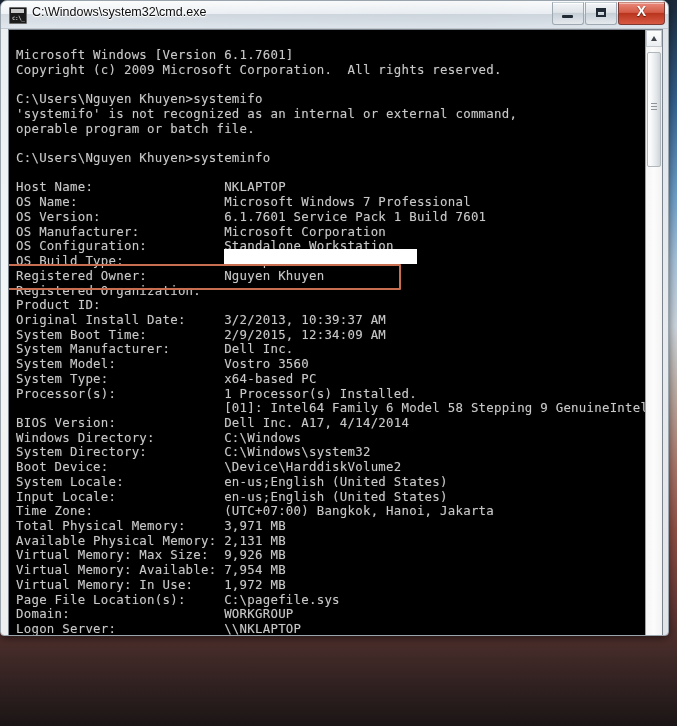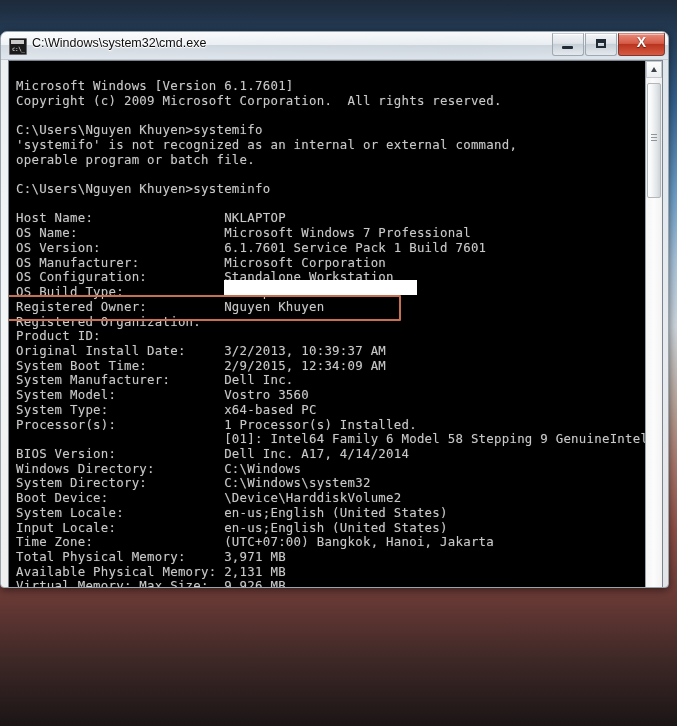--- a/index.html
+++ b/index.html
@@ -33,33 +33,32 @@
         #6a3a36 82%,
         #3d2826 91%,
         #1b1516 100%);
   }
 
   
   #window {
     position: absolute;
     left: 0; top: 0;
     width: 669px;
-    height: 557px;
+    height: 636px;
     box-sizing: border-box;
     border-radius: 7px 7px 4px 4px;
     background:
       linear-gradient(to right,
         rgba(245,247,248,0.96) 0%,
         rgba(225,230,235,0.93) 40%,
         rgba(210,217,224,0.93) 70%,
         rgba(232,236,240,0.96) 100%);
     border: 1px solid #9aa4ad;
     box-shadow: 0 2px 9px rgba(0,0,0,0.55);
     overflow: hidden;
-    margin-top: 31px;
   }
 
   
   #titlebar {
     position: absolute;
     left: 0; top: 0;
     width: 100%;
     height: 27px;
     background:
       linear-gradient(to bottom,

